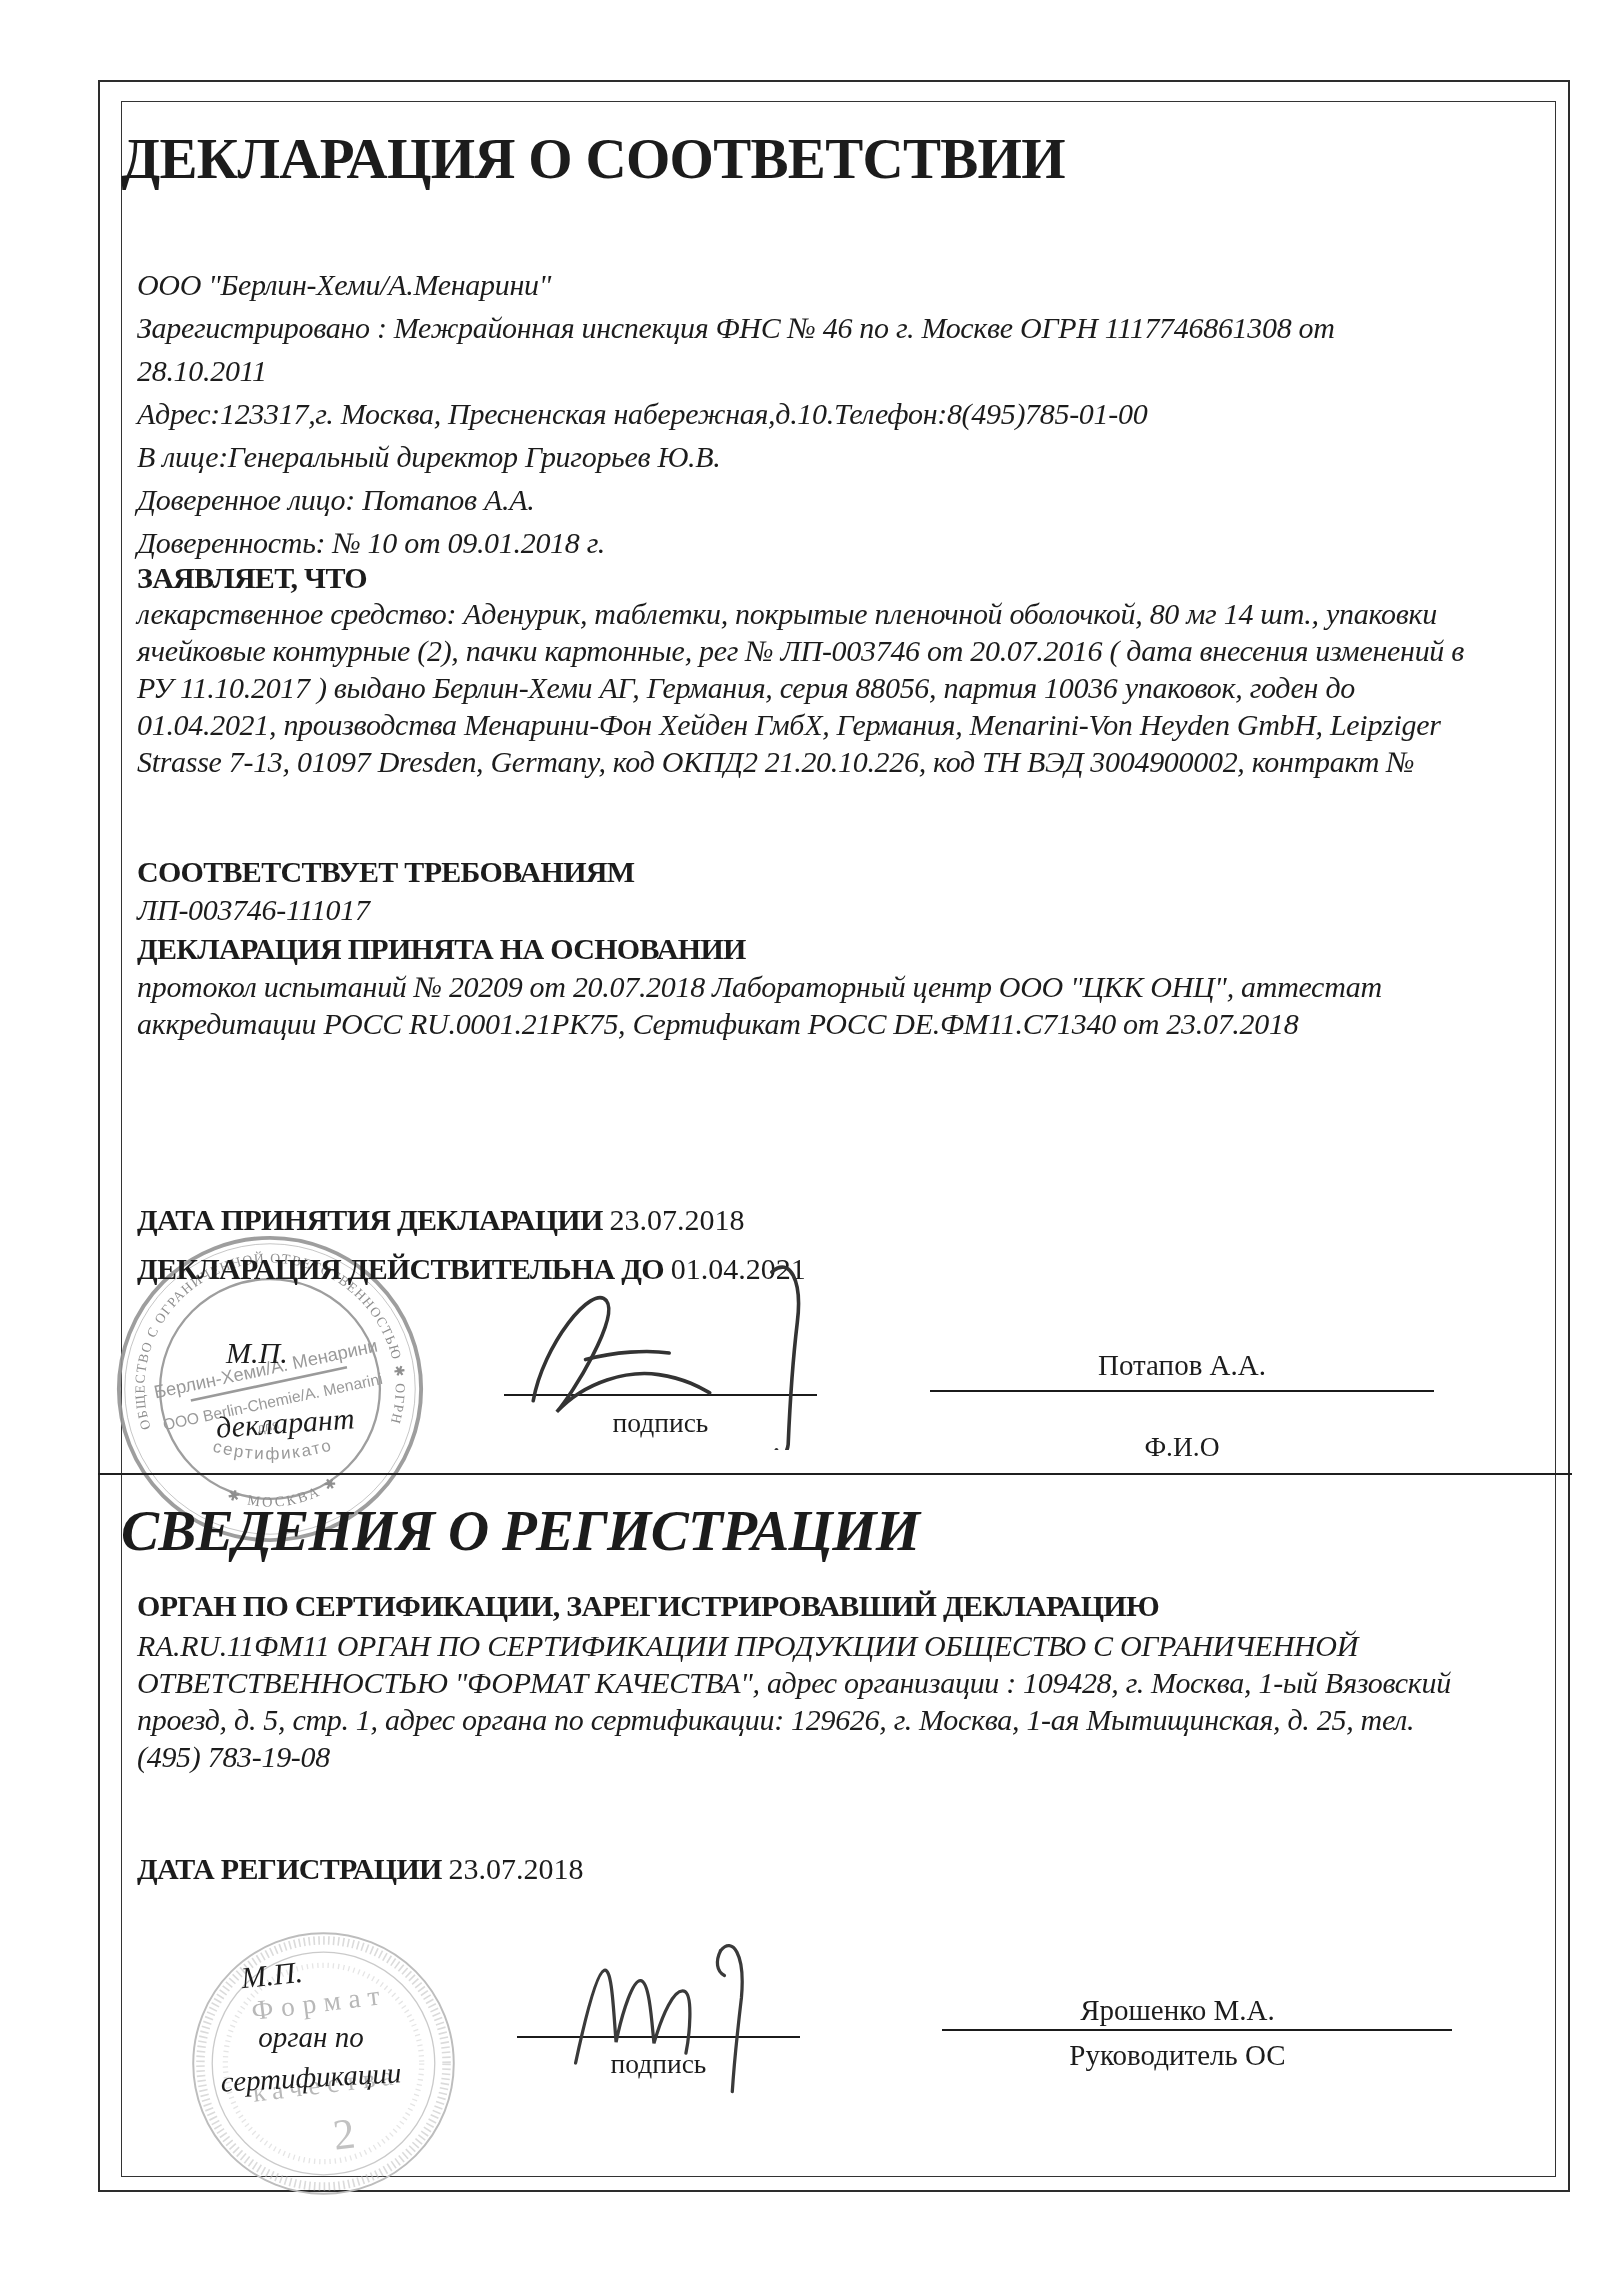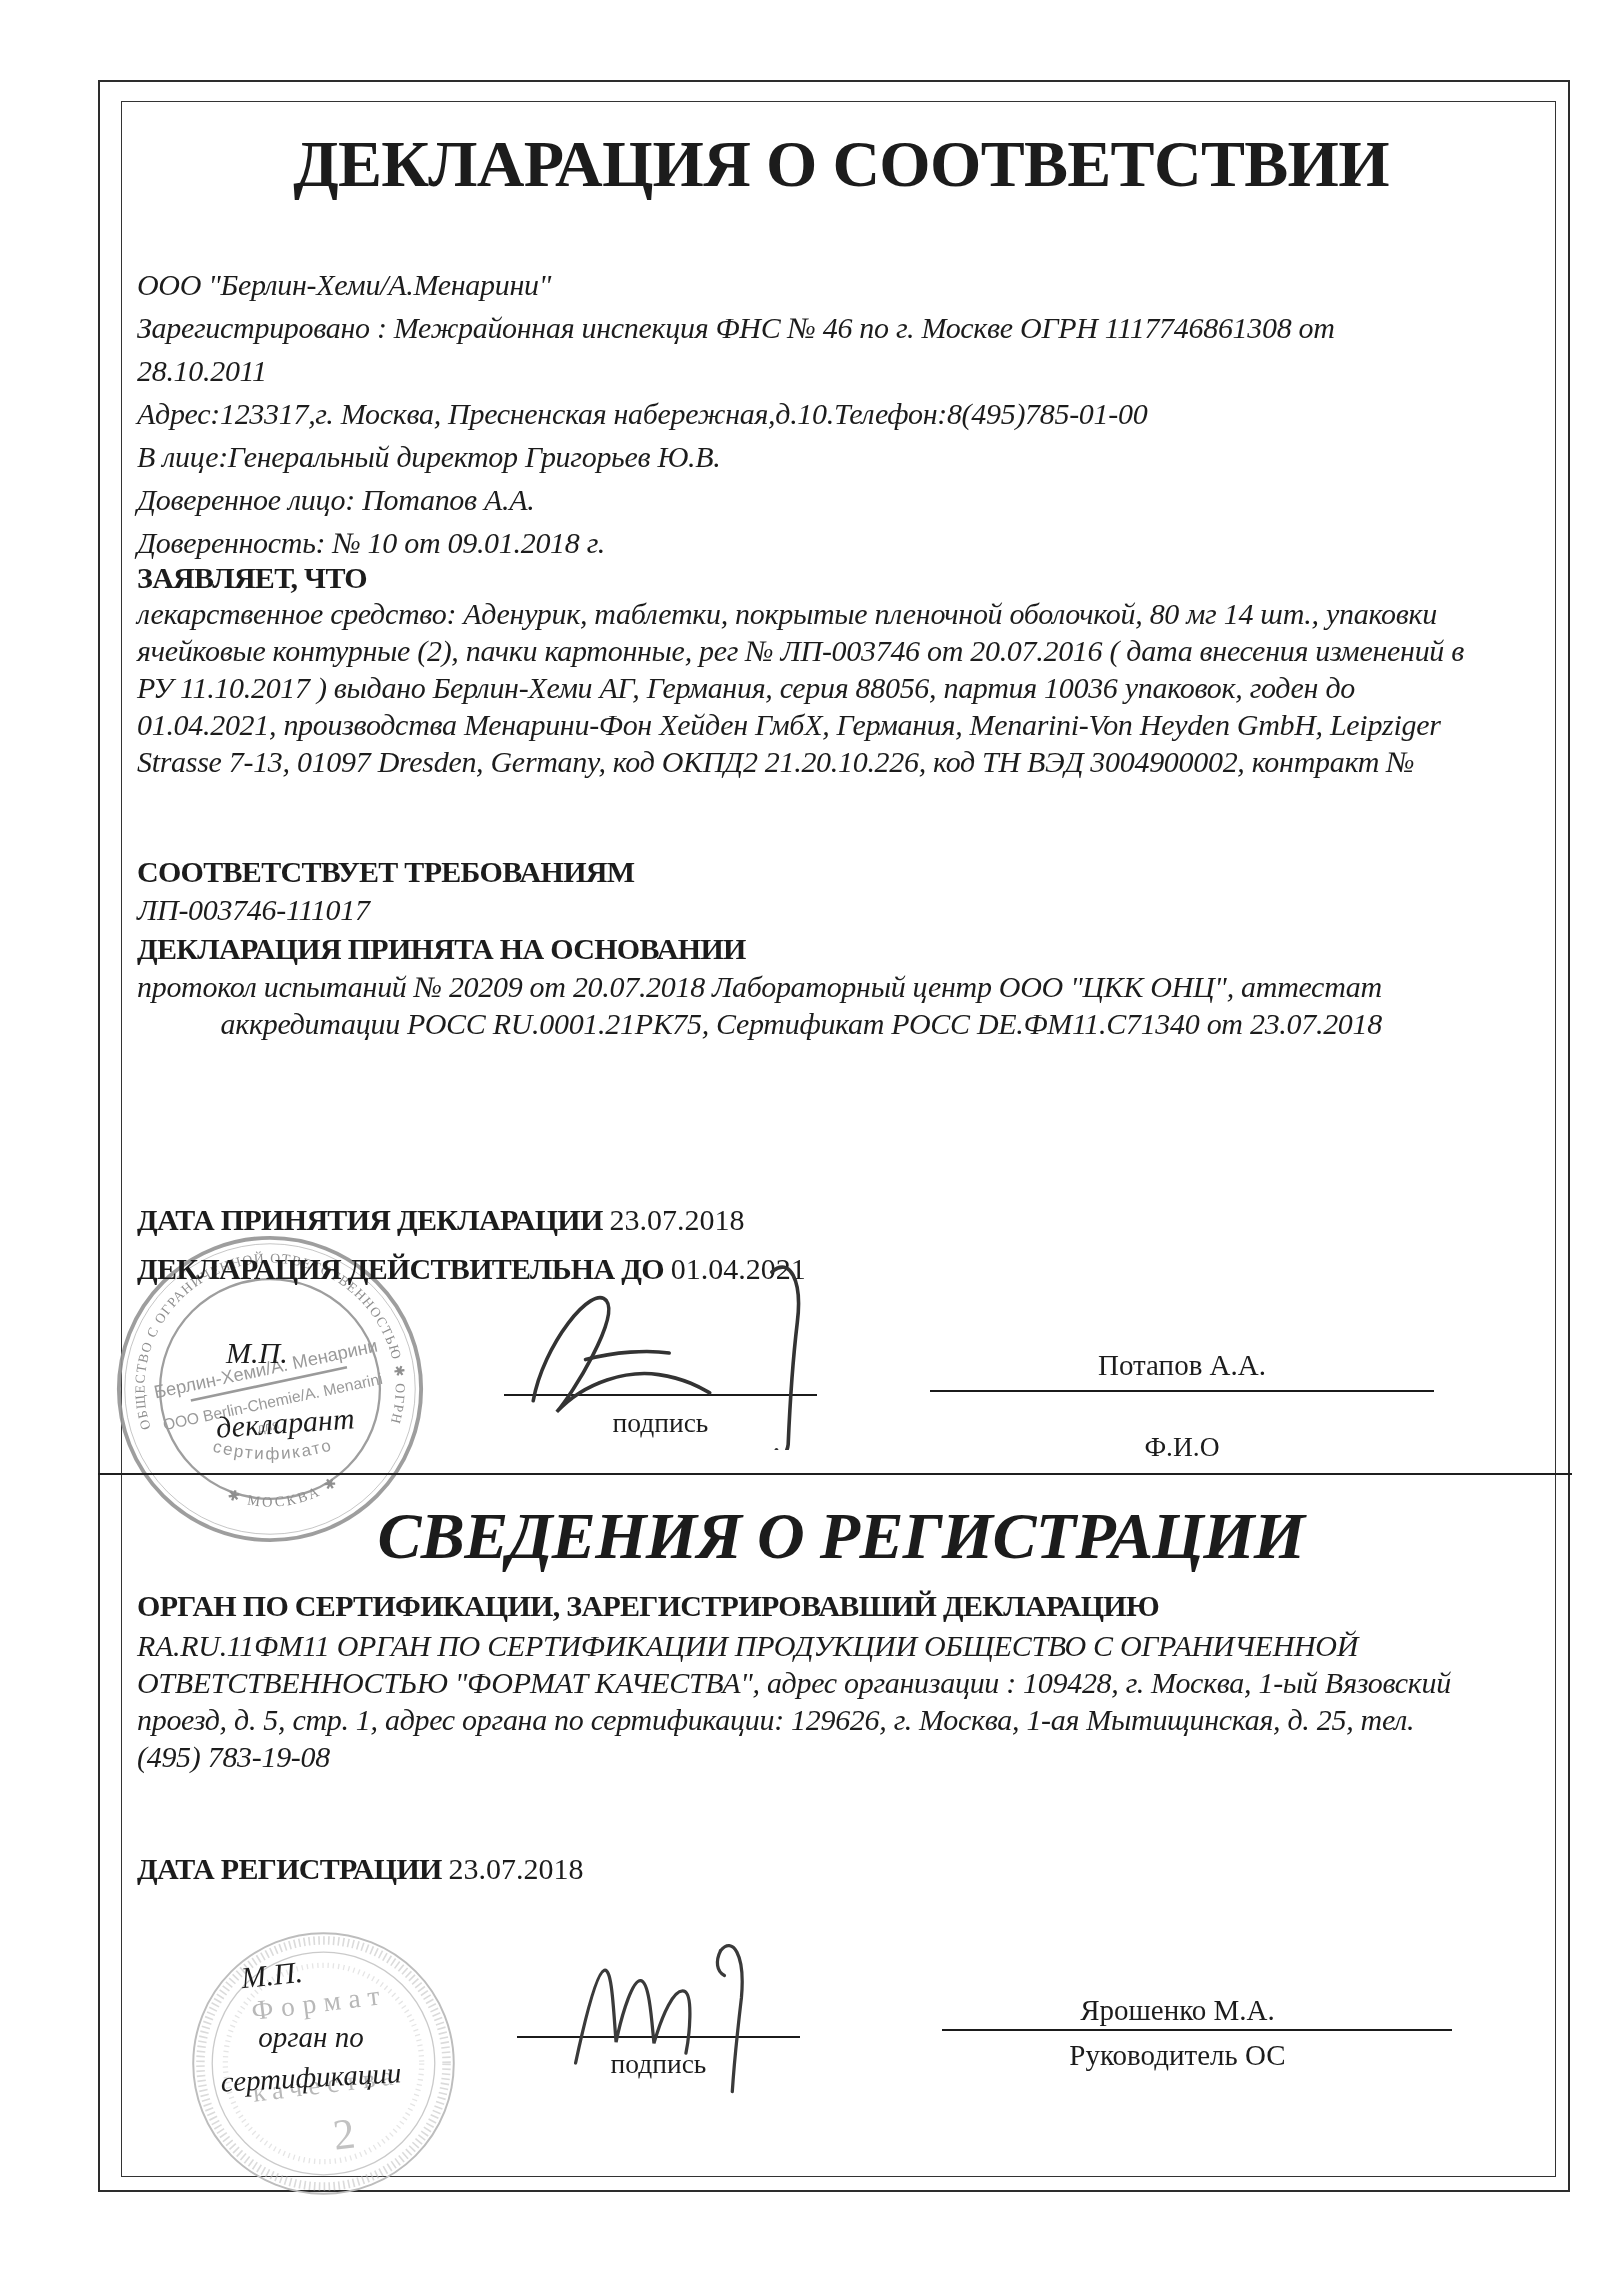--- a/index.html
+++ b/index.html
@@ -7,22 +7,22 @@
   .page {
     position:relative; width:1622px; height:2295px; background:#ffffff;
     font-family:"Liberation Serif","DejaVu Serif",serif; color:#1c1c1c;
     overflow:hidden;
   }
   .frame-outer { position:absolute; left:98px; top:80px; width:1472px; height:2112px;
     border:2px solid #2d2d2d; }
   .frame-inner { position:absolute; left:121px; top:101px; width:1435px; height:2076px;
     border:1.3px solid #333333; }
   .abs { position:absolute; z-index:2; }
-  .doc-title { left:121px; width:1440px; text-align:center; font-weight:bold;
-    font-size:66px; letter-spacing:-0.7px; white-space:nowrap; }
+  .doc-title { left:121px; width:1440px; font-weight:bold;
+    font-size:57px; letter-spacing:-0.7px; white-space:nowrap; }
   .h-bold { font-size:30px; font-weight:bold; letter-spacing:-0.7px; white-space:nowrap; }
   .body-it { font-size:30px; font-style:italic; letter-spacing:-0.3px; white-space:nowrap; }
   .lines .ln { display:block; height:43px; line-height:43px; }
   .lines-tight .ln { display:block; height:37px; line-height:37px; }
   .inline-date { font-weight:normal; letter-spacing:0; }
   .num-bold-it { font-style:italic; }
   .sigline { border-top:2px solid #1b1b1b; height:0; }
   .caption { font-size:27.5px; text-align:center; white-space:nowrap; }
   .name { font-size:29px; text-align:center; white-space:nowrap; }
   .divider { border-top:2px solid #1f1f1f; height:0; }
@@ -97,21 +97,21 @@
     <span class="ln">лекарственное средство: Аденурик, таблетки, покрытые пленочной оболочкой, 80 мг 14 шт., упаковки</span>
     <span class="ln">ячейковые контурные (2), пачки картонные, рег № ЛП-003746 от 20.07.2016 ( дата внесения изменений в</span>
     <span class="ln">РУ 11.10.2017 ) выдано Берлин-Хеми АГ, Германия, серия 88056, партия 10036 упаковок, годен до</span>
     <span class="ln">01.04.2021, производства Менарини-Фон Хейден ГмбХ, Германия, Menarini-Von Heyden GmbH, Leipziger</span>
     <span class="ln">Strasse 7-13, 01097 Dresden, Germany, код ОКПД2 21.20.10.226, код ТН ВЭД 3004900002, контракт №</span>
   </div>
 
   <div class="abs h-bold" style="left:137px; top:855px;">СООТВЕТСТВУЕТ ТРЕБОВАНИЯМ</div>
   <div class="abs body-it" style="left:137px; top:893px;">ЛП-003746-111017</div>
   <div class="abs h-bold" style="left:137px; top:932px;">ДЕКЛАРАЦИЯ ПРИНЯТА НА ОСНОВАНИИ</div>
-  <div class="abs body-it lines-tight" style="left:137px; top:968px;text-align:right;">
+  <div class="abs body-it lines-tight" style="left:137px; top:968px;">
     <span class="ln">протокол испытаний № 20209 от 20.07.2018 Лабораторный центр ООО "ЦКК ОНЦ", аттестат</span>
     <span class="ln">аккредитации РОСС RU.0001.21РК75, Сертификат РОСС DE.ФМ11.С71340 от 23.07.2018</span>
   </div>
 
   <div class="abs h-bold" style="left:137px; top:1203px;">
     <span>ДАТА ПРИНЯТИЯ ДЕКЛАРАЦИИ</span>
     <span class="inline-date">23.07.2018</span>
   </div>
   <div class="abs h-bold" style="left:137px; top:1252px;">
     <span>ДЕКЛАРАЦИЯ ДЕЙСТВИТЕЛЬНА ДО</span>

